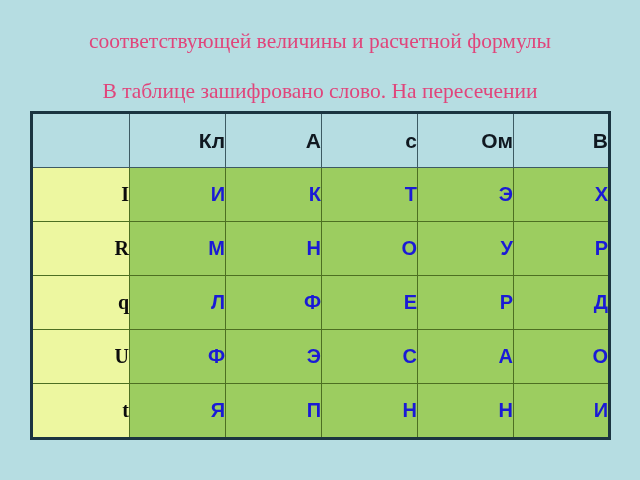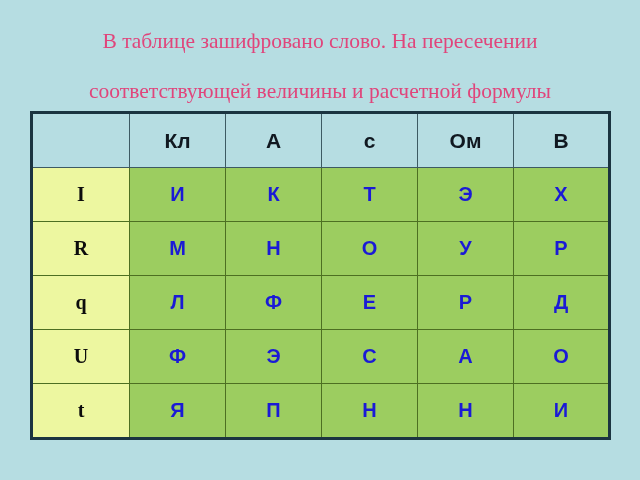--- a/index.html
+++ b/index.html
@@ -47,21 +47,21 @@
     border-collapse: collapse;
     table-layout: fixed;
     border: 3px solid #1b3440;
   }
   #cipher-table col.c-label { width: 98px; }
   #cipher-table col.c-data  { width: 96px; }
 
   #cipher-table td {
     padding: 0;
     margin: 0;
-    text-align: center;
+    text-align: right;
     vertical-align: middle;
     height: 53px;
     border: 1px solid #4d6f22;
   }
 
   
   #cipher-table tr.hdr td {
     background: #b6dde2;
     border-color: #3d5a63;
     height: 53px;
@@ -91,22 +91,22 @@
     font-size: 20px;
     color: #1a1ad6;
   }
 </style>
 </head>
 <body>
 
 <div id="slide">
 
   <div id="title">
+    <span class="tline">соответствующей величины и расчетной формулы</span>
     <span class="tline">В таблице зашифровано слово. На пересечении</span>
-    <span class="tline">соответствующей величины и расчетной формулы</span>
     <span class="tline">стоит нужная буква. Прочитать слово.</span>
   </div>
 
   <table id="cipher-table">
     <colgroup>
       <col class="c-label">
       <col class="c-data">
       <col class="c-data">
       <col class="c-data">
       <col class="c-data">

